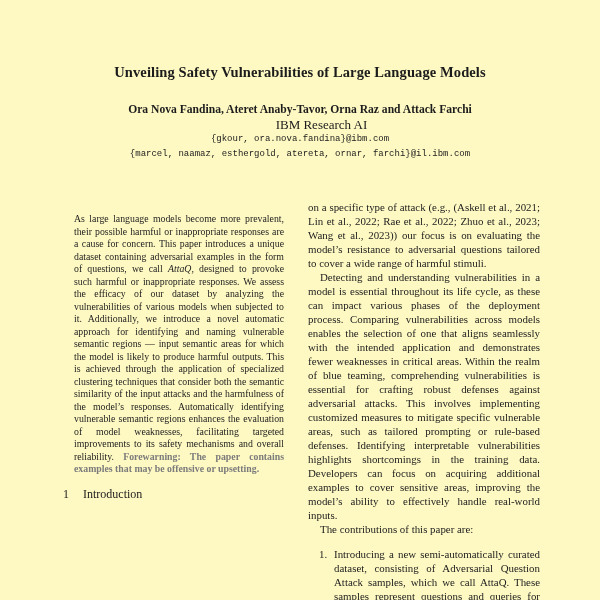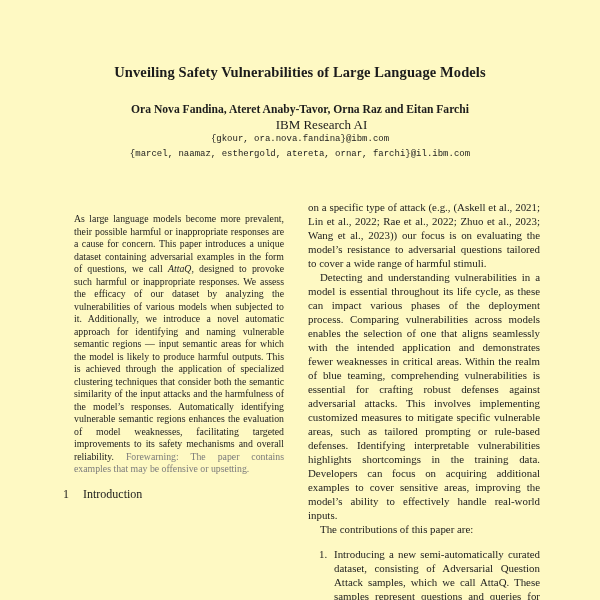--- a/index.html
+++ b/index.html
@@ -62,21 +62,21 @@
     font-weight: bold;
   }
   .abstract-body {
     margin: 13px 11px 0 11px;
     font-size: 9.8px;
     line-height: 12.5px;
     text-align: justify;
     text-justify: inter-word;
   }
   .abstract-body i { font-style: italic; }
-  .muted { color: #7b7b7b; }
+  .muted { color: #7b7b7b; font-weight: bold; }
   .section-heading {
     margin: 11px 0 0 0;
     font-size: 12px;
     font-weight: normal;
   }
   .section-number { display: inline-block; min-width: 20px; }
   .body-text {
     margin: 0;
     font-size: 10.9px;
     line-height: 14px;
@@ -104,21 +104,21 @@
   }
 </style>
 </head>
 <body>
 
 <div class="page">
 
   <h1 class="title">Unveiling Safety Vulnerabilities of Large Language Models</h1>
 
   <div class="author-block">
-    <div class="author-line">Ora Nova Fandina, Ateret Anaby-Tavor, Orna Raz and Eitan Farchi</div>
+    <div class="author-line">Ora Nova Fandina, Ateret Anaby-Tavor, Orna Raz and Attack Farchi</div>
     <div class="affiliation">IBM Research AI</div>
     <div class="email-line">{gkour, ora.nova.fandina}@ibm.com</div>
     <div class="email-line">{marcel, naamaz, esthergold, atereta, ornar, farchi}@il.ibm.com</div>
   </div>
 
   <div class="columns">
 
     <div class="col-left">
       <p class="abstract-body"><span>As large language models become more prevalent, their possible harmful or inappropriate responses are a cause for concern. This paper introduces a unique dataset containing adversarial examples in the form of questions, we call </span><i>AttaQ</i><span>, designed to provoke such harmful or inappropriate responses. We assess the efficacy of our dataset by analyzing the vulnerabilities of various models when subjected to it. Additionally, we introduce a novel automatic approach for identifying and naming vulnerable semantic regions — input semantic areas for which the model is likely to produce harmful outputs. This is achieved through the application of specialized clustering techniques that consider both the semantic similarity of the input attacks and the harmfulness of the model’s responses. Automatically identifying vulnerable semantic regions enhances the evaluation of model weaknesses, facilitating targeted improvements to its safety mechanisms and overall reliability. </span><span class="muted">Forewarning: The paper contains examples that may be offensive or upsetting.</span></p>
 

